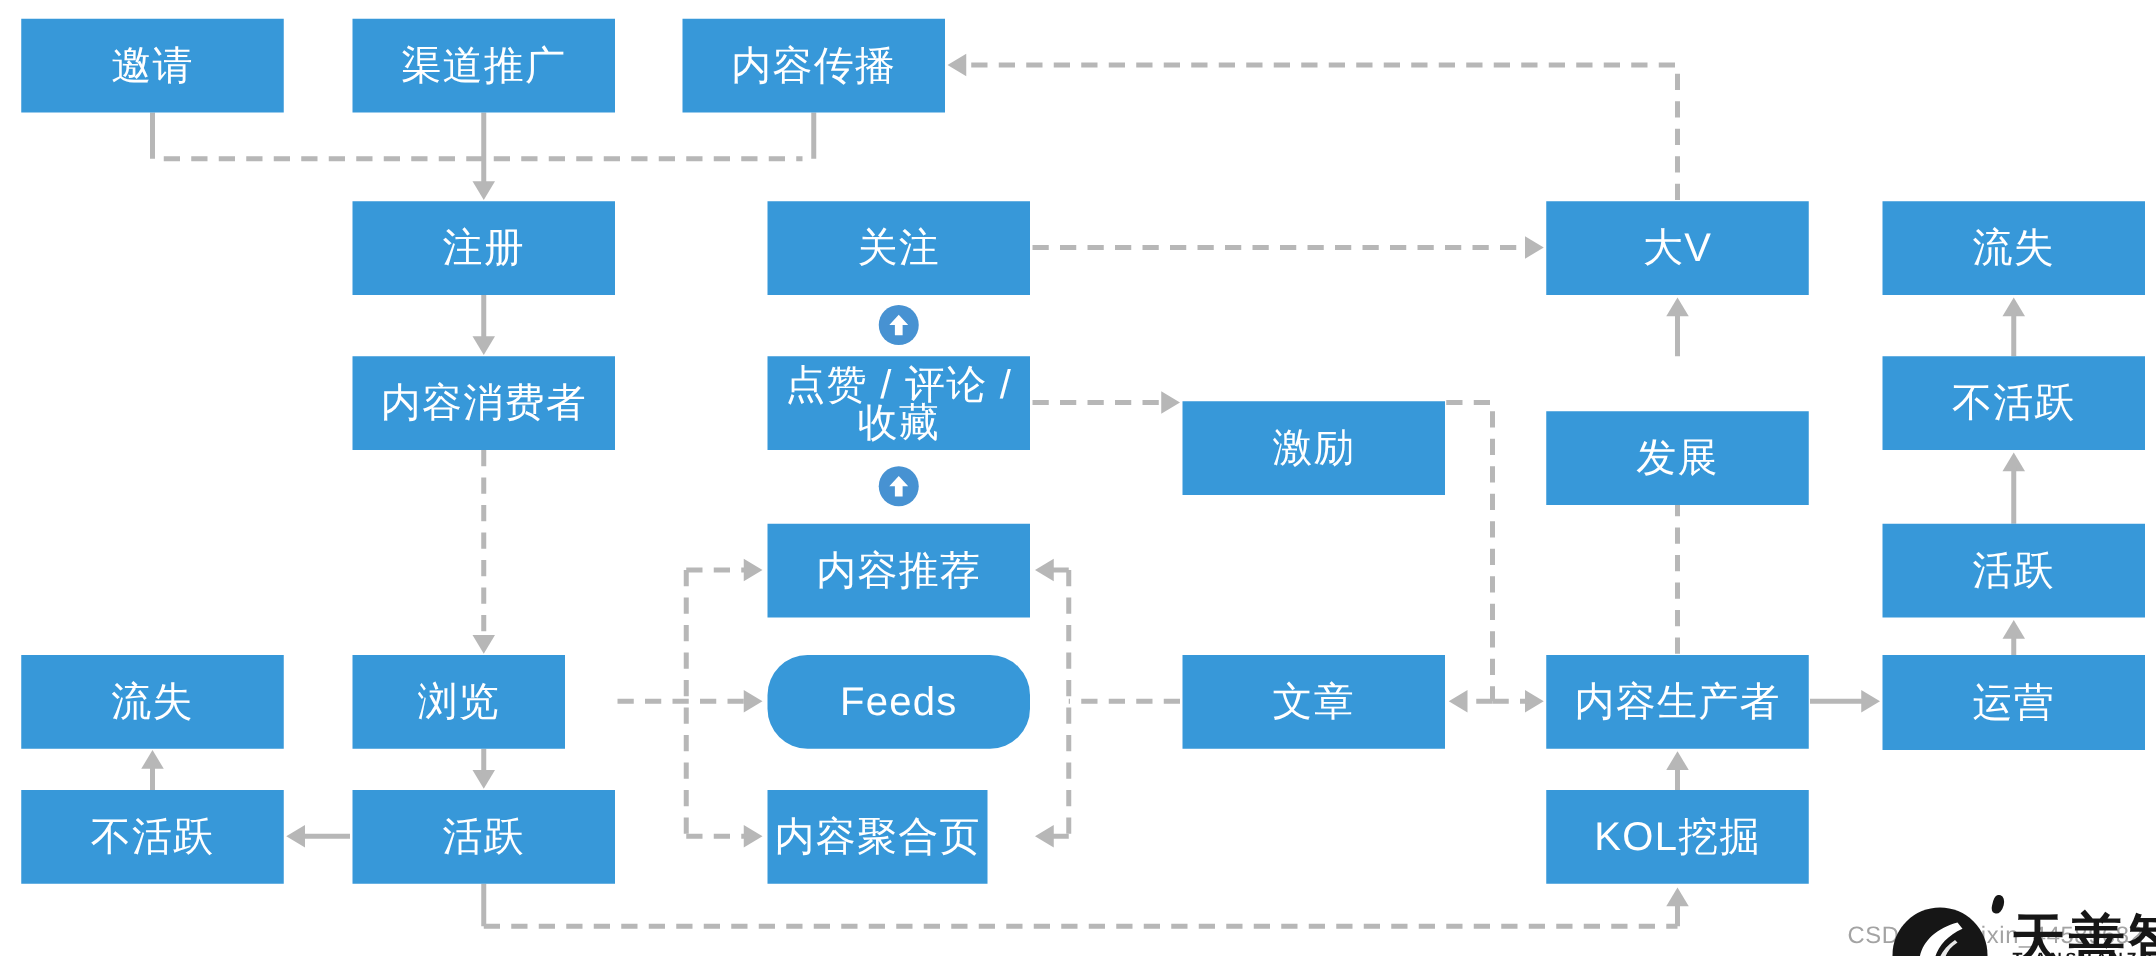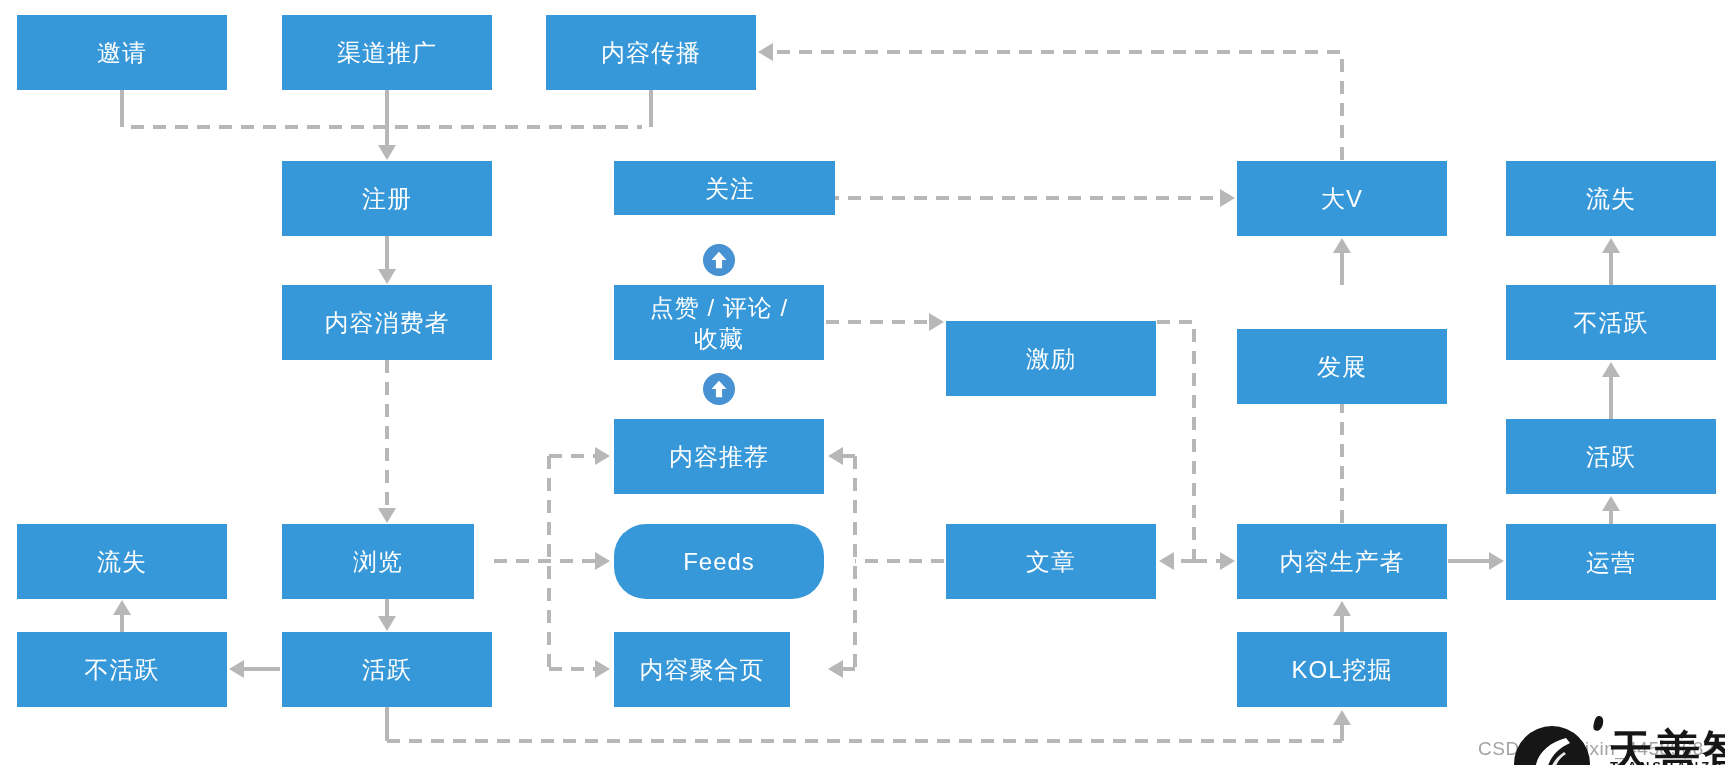--- a/index.html
+++ b/index.html
@@ -9,21 +9,21 @@
   }
   html,body{margin:0;padding:0;background:#ffffff;}
   .canvas{
     position:relative; width:1725px; height:765px; overflow:hidden;
     background:#ffffff; font-family:"Liberation Sans", sans-serif;
   }
   #edge-layer{position:absolute; left:0; top:0; z-index:1;}
   .node{
     position:absolute; z-index:2; background:var(--node_fill);
     color:var(--node_text); display:flex; align-items:center; justify-content:center;
-    text-align:center; font-size:24px; line-height:31px; white-space:pre-line;
+    text-align:center; font-size:32px; line-height:31px; white-space:pre-line;
     letter-spacing:1px;
   }
   .badge{
     position:absolute; z-index:3; width:32px; height:32px; border-radius:50%;
     background:var(--badge_fill); display:flex; align-items:center; justify-content:center;
   }
   .badge svg{width:22px; height:22px; display:block;}
   .wm-csdn{
     position:absolute; z-index:5; left:1478px; top:738px; font-size:19px;
     color:var(--watermark_text); letter-spacing:0.5px; white-space:nowrap;
@@ -107,33 +107,33 @@
       <polyline points="855,456 840,456" fill="none" stroke="#b7b7b7" stroke-width="4" stroke-dasharray="13 9"></polyline>
       <polygon points="828,669 843,660 843,678" fill="#b7b7b7"></polygon>
       <polyline points="855,669 840,669" fill="none" stroke="#b7b7b7" stroke-width="4" stroke-dasharray="13 9"></polyline>
       <polyline points="944,561 855,561" fill="none" stroke="#b7b7b7" stroke-width="4" stroke-dasharray="13 9"></polyline>
     </svg>
   <div id="node-layer">
       <div class="node" style="left: 17px; top: 15px; width: 210px; height: 75px;">邀请</div>
       <div class="node" style="left: 282px; top: 15px; width: 210px; height: 75px;">渠道推广</div>
       <div class="node" style="left: 546px; top: 15px; width: 210px; height: 75px;">内容传播</div>
       <div class="node" style="left: 282px; top: 161px; width: 210px; height: 75px;">注册</div>
-      <div class="node" style="left: 614px; top: 161px; width: 210px; height: 54px; padding-left: 11px;">关注</div>
+      <div class="node" style="left: 614px; top: 161px; width: 210px; height: 75px;">关注</div>
       <div class="node" style="left: 1237px; top: 161px; width: 210px; height: 75px;">大V</div>
       <div class="node" style="left: 1506px; top: 161px; width: 210px; height: 75px;">流失</div>
       <div class="node" style="left: 282px; top: 285px; width: 210px; height: 75px;">内容消费者</div>
       <div class="node" style="left: 614px; top: 285px; width: 210px; height: 75px;">点赞 / 评论 /
 收藏</div>
       <div class="node" style="left: 946px; top: 285px; width: 210px; height: 75px; margin-top: 36px;">激励</div>
       <div class="node" style="left: 1237px; top: 285px; width: 210px; height: 75px; margin-top: 44px;">发展</div>
       <div class="node" style="left: 1506px; top: 285px; width: 210px; height: 75px;">不活跃</div>
       <div class="node" style="left: 614px; top: 419px; width: 210px; height: 75px;">内容推荐</div>
       <div class="node" style="left: 1506px; top: 419px; width: 210px; height: 75px;">活跃</div>
       <div class="node" style="left: 17px; top: 524px; width: 210px; height: 75px;">流失</div>
-      <div class="node" style="left: 282px; top: 524px; width: 192px; height: 75px;">浏览</div>
+      <div class="node" style="left: 282px; top: 524px; width: 170px; height: 75px;">浏览</div>
       <div class="node" style="left: 614px; top: 524px; width: 210px; height: 75px; border-radius: 32px;">Feeds</div>
       <div class="node" style="left: 946px; top: 524px; width: 210px; height: 75px;">文章</div>
       <div class="node" style="left: 1237px; top: 524px; width: 210px; height: 75px;">内容生产者</div>
       <div class="node" style="left: 1506px; top: 524px; width: 210px; height: 76px;">运营</div>
       <div class="node" style="left: 17px; top: 632px; width: 210px; height: 75px;">不活跃</div>
       <div class="node" style="left: 282px; top: 632px; width: 210px; height: 75px;">活跃</div>
       <div class="node" style="left: 614px; top: 632px; width: 176px; height: 75px;">内容聚合页</div>
       <div class="node" style="left: 1237px; top: 632px; width: 210px; height: 75px;">KOL挖掘</div>
     </div>
   <div id="badge-layer">

